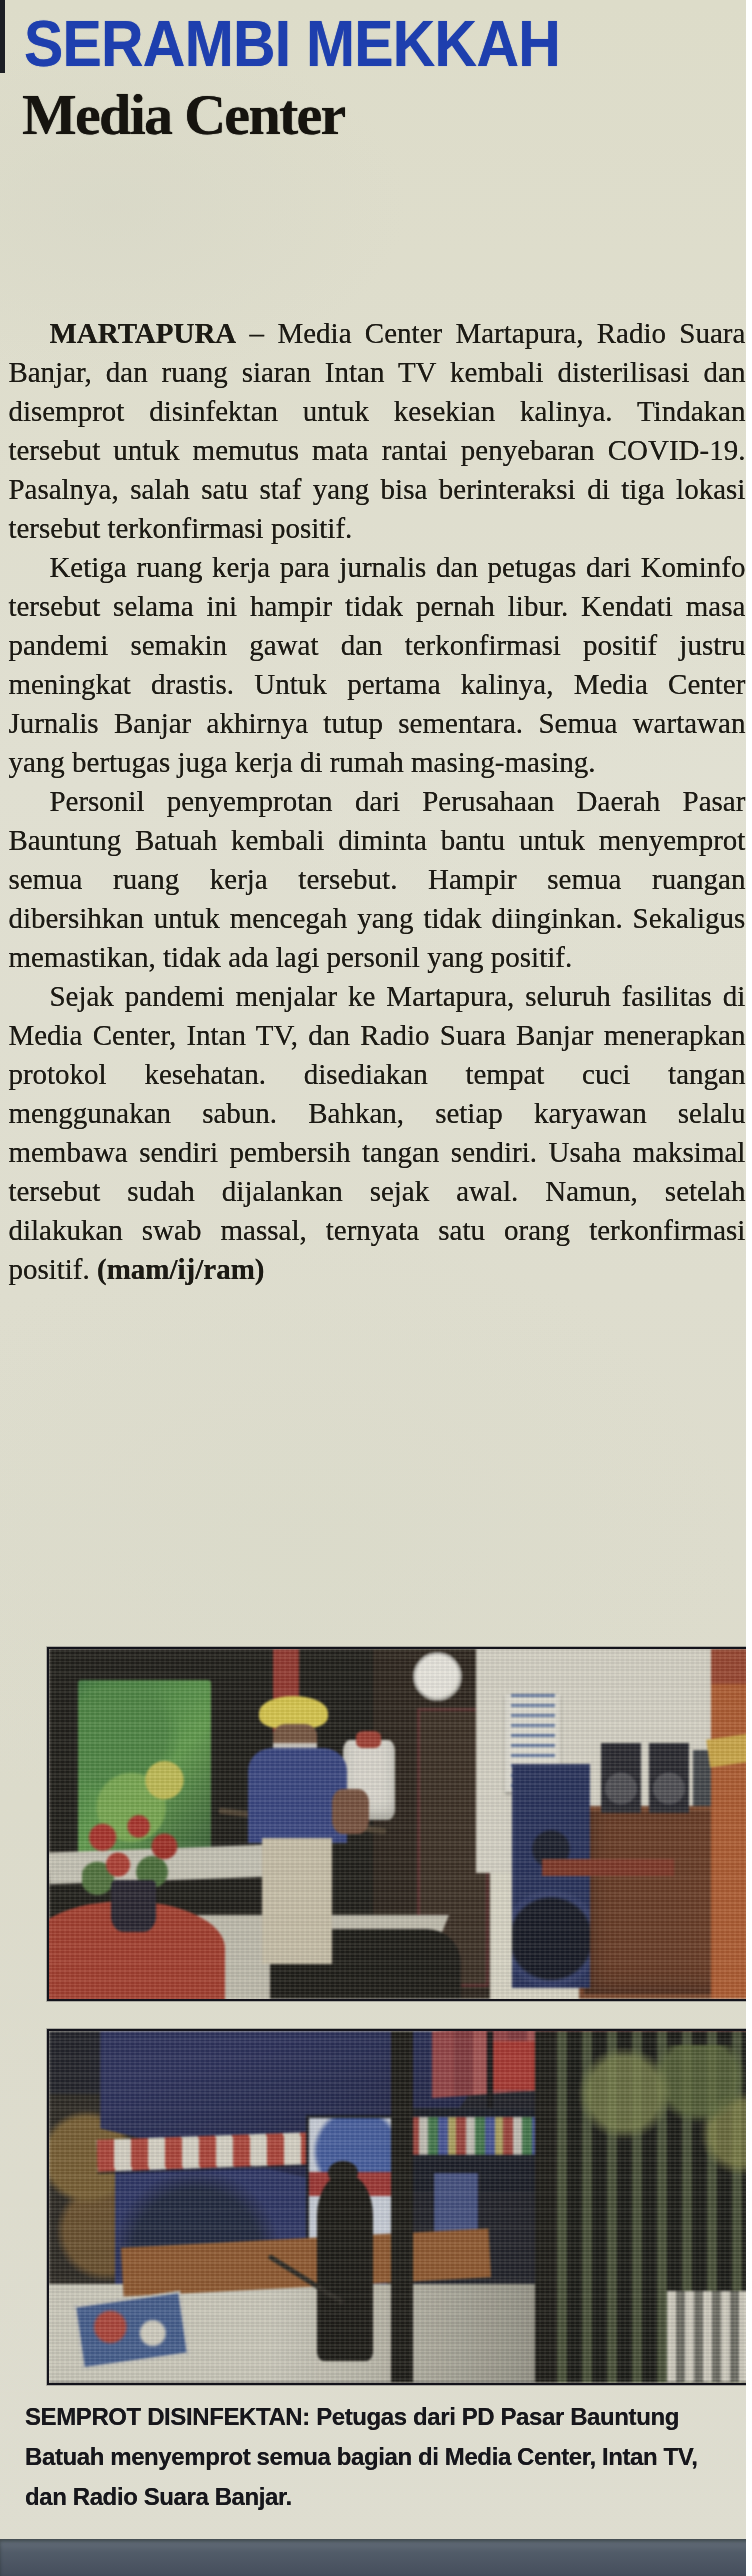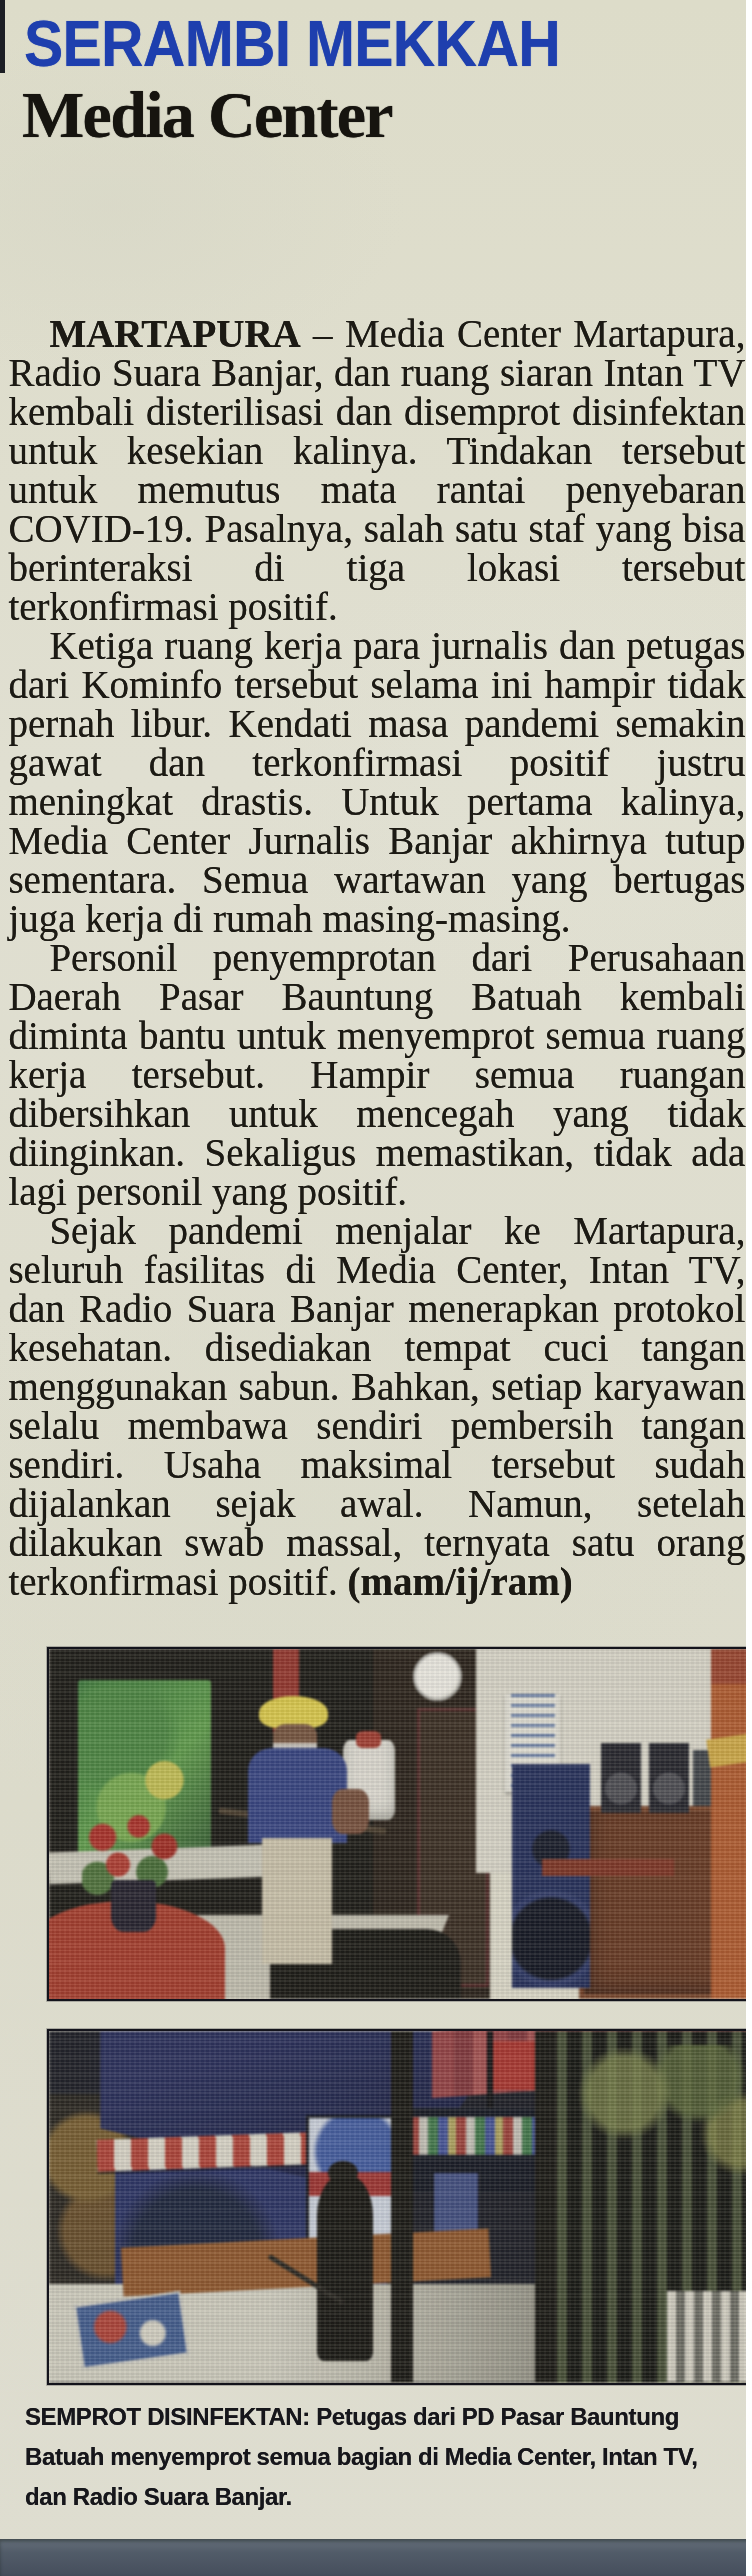--- a/index.html
+++ b/index.html
@@ -19,28 +19,28 @@
     left:24px;top:12px;
     font-family:"Liberation Sans",sans-serif;
     font-weight:800;font-size:64px;line-height:1;
     letter-spacing:-0.8px;color:#1e3fae;
     transform:scaleX(0.92);transform-origin:left top;
     text-shadow:0 0 0.8px rgba(30,63,174,0.8);
   }
   .headline{
     left:22px;top:74px;width:709px;margin:0;
     font-family:"Liberation Serif",serif;
-    font-weight:700;font-size:66px;line-height:82px;
+    font-weight:700;font-size:58px;line-height:82px;
     letter-spacing:-1.7px;color:#16140f;
     text-shadow:0 0 0.8px rgba(20,18,14,0.9);
   }
   .headline span{display:block;}
   .body-text{
     left:8.4px;top:314px;width:737px;
-    font-size:39px;line-height:39px;color:#1c1a14;
+    font-size:29px;line-height:39px;color:#1c1a14;
     text-align:justify;
     text-shadow:0 0 0.5px rgba(25,23,17,0.85);
   }
   .body-text p{margin:0;text-indent:41px;}
   .body-text .lead{font-weight:700;}
   .body-text .tag{font-weight:700;}
   
   .photo{
     overflow:hidden;border:2.5px solid #13131b;background:#d8d5c6;
     box-shadow:0 0 0 0.8px rgba(40,40,50,0.35);

